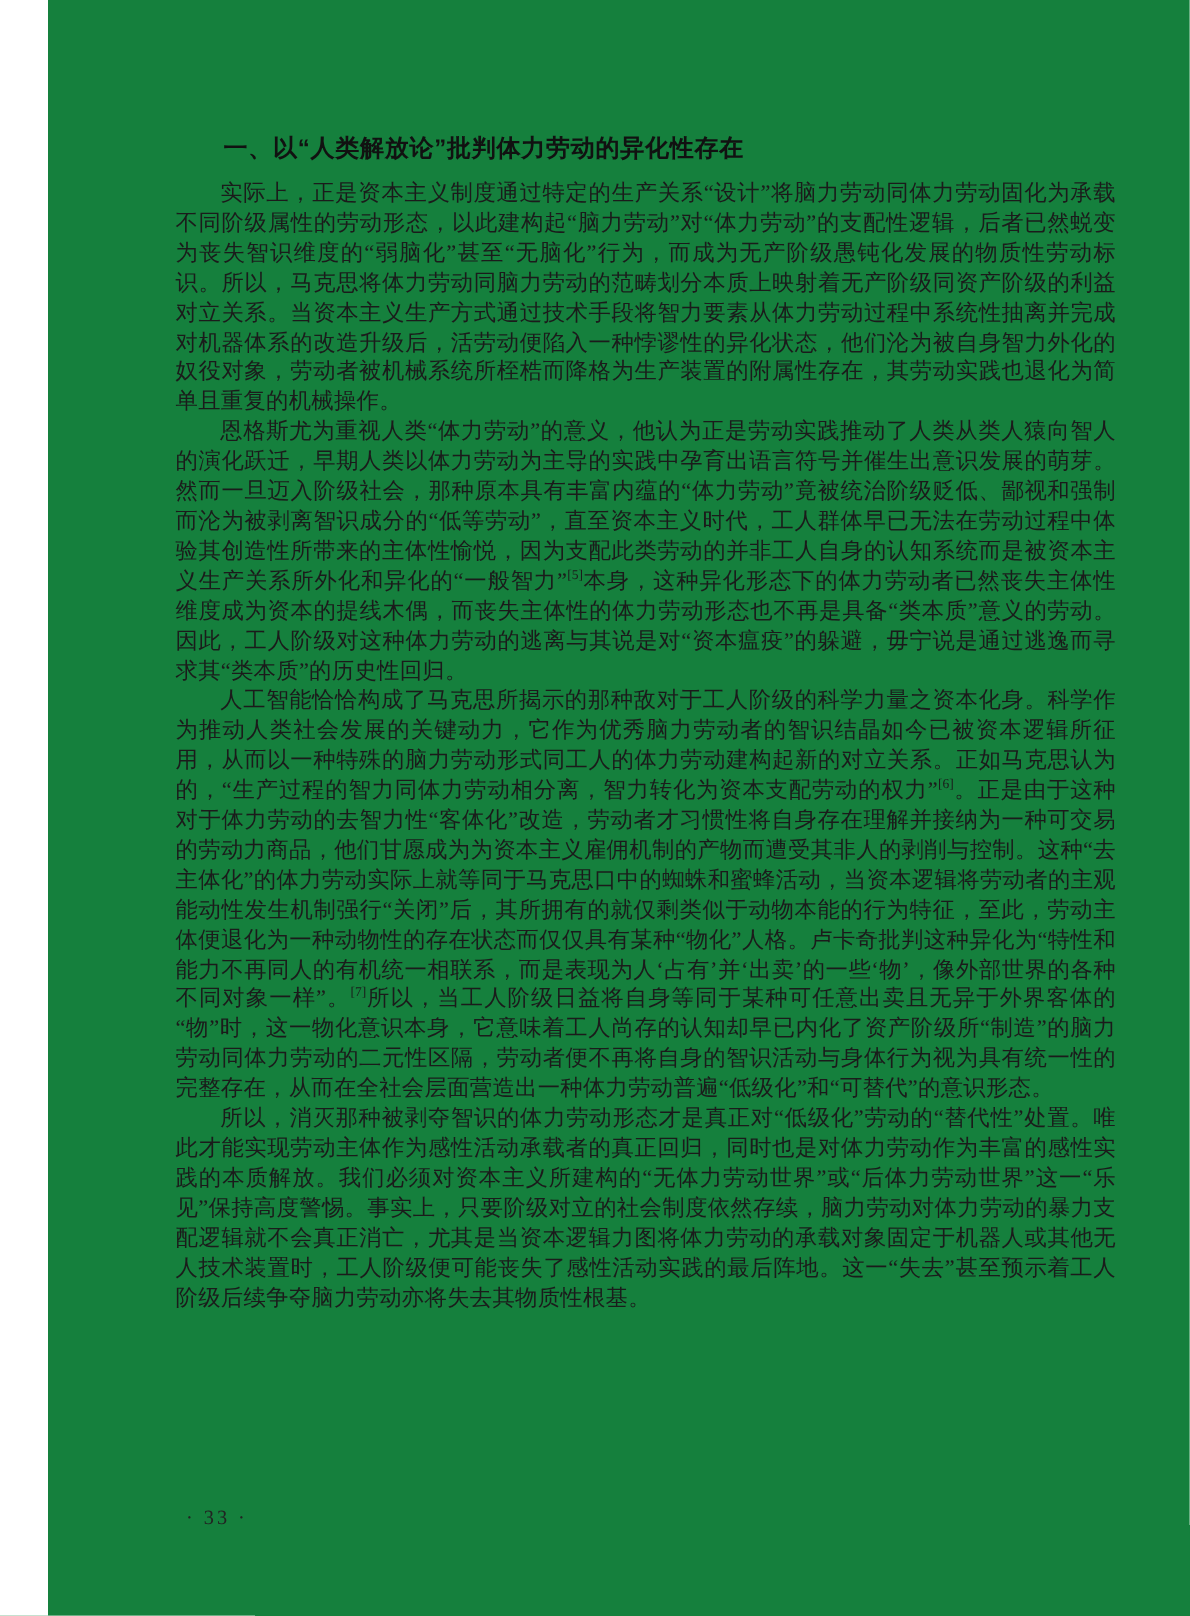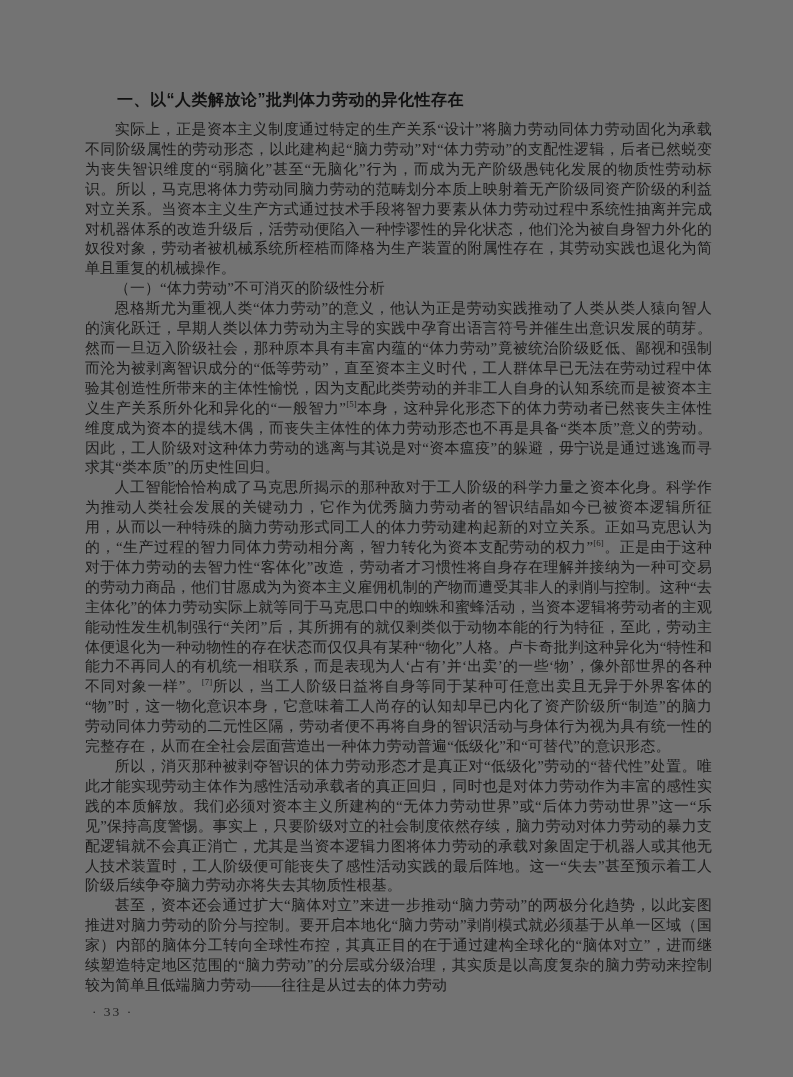--- a/index.html
+++ b/index.html
@@ -8,21 +8,22 @@
     width: 793px;
     height: 1077px;
     position: relative;
     font-family: "Liberation Serif", "DejaVu Serif", serif;
     color: #1b1b1b;
     overflow: hidden;
   }
   .page {
     position: absolute;
     inset: 0;
-    background: #737373;
+    background: #15803d;
+    margin-left: 32px;
   }
   .page-body {
     position: absolute;
     left: 85px;
     top: 90px;
     width: 627px;
   }
   .section-heading {
     font-family: "Liberation Sans", "DejaVu Sans", sans-serif;
     font-weight: bold;
@@ -60,21 +61,19 @@
   }
 </style>
 </head>
 <body>
 
 <div class="page">
   <div class="page-body">
     <h1 class="section-heading">一、以“人类解放论”批判体力劳动的异化性存在</h1>
     <div id="sections">
         <p class="paragraph">实际上，正是资本主义制度通过特定的生产关系“设计”将脑力劳动同体力劳动固化为承载不同阶级属性的劳动形态，以此建构起“脑力劳动”对“体力劳动”的支配性逻辑，后者已然蜕变为丧失智识维度的“弱脑化”甚至“无脑化”行为，而成为无产阶级愚钝化发展的物质性劳动标识。所以，马克思将体力劳动同脑力劳动的范畴划分本质上映射着无产阶级同资产阶级的利益对立关系。当资本主义生产方式通过技术手段将智力要素从体力劳动过程中系统性抽离并完成对机器体系的改造升级后，活劳动便陷入一种悖谬性的异化状态，他们沦为被自身智力外化的奴役对象，劳动者被机械系统所桎梏而降格为生产装置的附属性存在，其劳动实践也退化为简单且重复的机械操作。</p>
-        <p class="subsection-heading">（一）“体力劳动”不可消灭的阶级性分析</p>
         <p class="paragraph">恩格斯尤为重视人类“体力劳动”的意义，他认为正是劳动实践推动了人类从类人猿向智人的演化跃迁，早期人类以体力劳动为主导的实践中孕育出语言符号并催生出意识发展的萌芽。然而一旦迈入阶级社会，那种原本具有丰富内蕴的“体力劳动”竟被统治阶级贬低、鄙视和强制而沦为被剥离智识成分的“低等劳动”，直至资本主义时代，工人群体早已无法在劳动过程中体验其创造性所带来的主体性愉悦，因为支配此类劳动的并非工人自身的认知系统而是被资本主义生产关系所外化和异化的“一般智力”<sup>[5]</sup>本身，这种异化形态下的体力劳动者已然丧失主体性维度成为资本的提线木偶，而丧失主体性的体力劳动形态也不再是具备“类本质”意义的劳动。因此，工人阶级对这种体力劳动的逃离与其说是对“资本瘟疫”的躲避，毋宁说是通过逃逸而寻求其“类本质”的历史性回归。</p>
         <p class="paragraph">人工智能恰恰构成了马克思所揭示的那种敌对于工人阶级的科学力量之资本化身。科学作为推动人类社会发展的关键动力，它作为优秀脑力劳动者的智识结晶如今已被资本逻辑所征用，从而以一种特殊的脑力劳动形式同工人的体力劳动建构起新的对立关系。正如马克思认为的，“生产过程的智力同体力劳动相分离，智力转化为资本支配劳动的权力”<sup>[6]</sup>。正是由于这种对于体力劳动的去智力性“客体化”改造，劳动者才习惯性将自身存在理解并接纳为一种可交易的劳动力商品，他们甘愿成为为资本主义雇佣机制的产物而遭受其非人的剥削与控制。这种“去主体化”的体力劳动实际上就等同于马克思口中的蜘蛛和蜜蜂活动，当资本逻辑将劳动者的主观能动性发生机制强行“关闭”后，其所拥有的就仅剩类似于动物本能的行为特征，至此，劳动主体便退化为一种动物性的存在状态而仅仅具有某种“物化”人格。卢卡奇批判这种异化为“特性和能力不再同人的有机统一相联系，而是表现为人‘占有’并‘出卖’的一些‘物’，像外部世界的各种不同对象一样”。<sup>[7]</sup>所以，当工人阶级日益将自身等同于某种可任意出卖且无异于外界客体的“物”时，这一物化意识本身，它意味着工人尚存的认知却早已内化了资产阶级所“制造”的脑力劳动同体力劳动的二元性区隔，劳动者便不再将自身的智识活动与身体行为视为具有统一性的完整存在，从而在全社会层面营造出一种体力劳动普遍“低级化”和“可替代”的意识形态。</p>
         <p class="paragraph">所以，消灭那种被剥夺智识的体力劳动形态才是真正对“低级化”劳动的“替代性”处置。唯此才能实现劳动主体作为感性活动承载者的真正回归，同时也是对体力劳动作为丰富的感性实践的本质解放。我们必须对资本主义所建构的“无体力劳动世界”或“后体力劳动世界”这一“乐见”保持高度警惕。事实上，只要阶级对立的社会制度依然存续，脑力劳动对体力劳动的暴力支配逻辑就不会真正消亡，尤其是当资本逻辑力图将体力劳动的承载对象固定于机器人或其他无人技术装置时，工人阶级便可能丧失了感性活动实践的最后阵地。这一“失去”甚至预示着工人阶级后续争夺脑力劳动亦将失去其物质性根基。</p>
-        <p class="paragraph">甚至，资本还会通过扩大“脑体对立”来进一步推动“脑力劳动”的两极分化趋势，以此妄图推进对脑力劳动的阶分与控制。要开启本地化“脑力劳动”剥削模式就必须基于从单一区域（国家）内部的脑体分工转向全球性布控，其真正目的在于通过建构全球化的“脑体对立”，进而继续塑造特定地区范围的“脑力劳动”的分层或分级治理，其实质是以高度复杂的脑力劳动来控制较为简单且低端脑力劳动——往往是从过去的体力劳动</p>
       </div>
   </div>
   <div class="page-number">· 33 ·</div>
 </div>
 
 </body></html>

